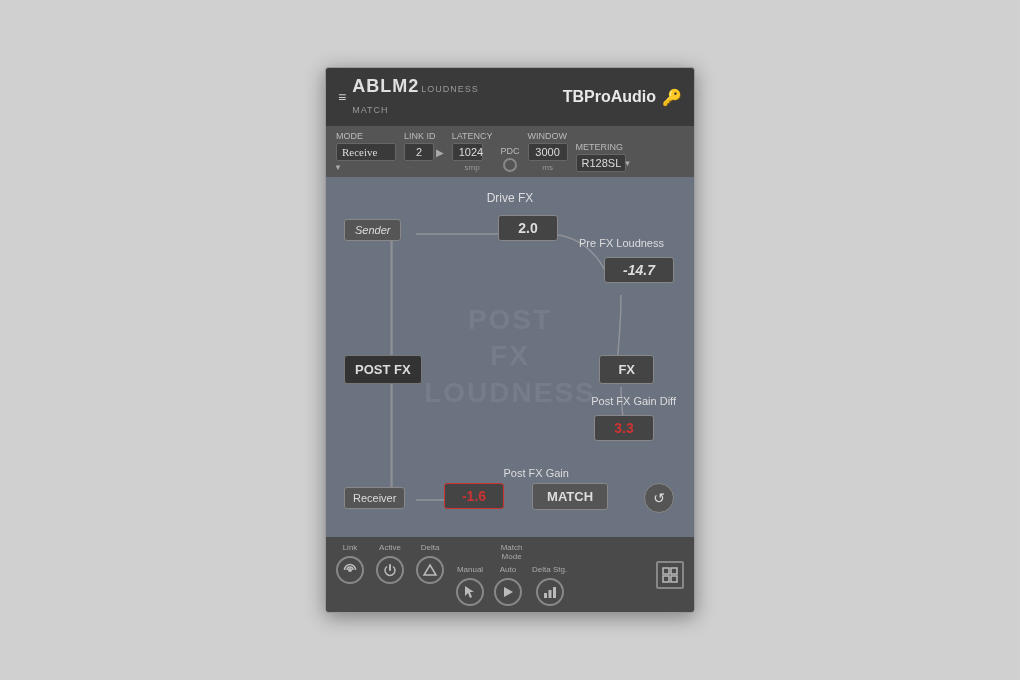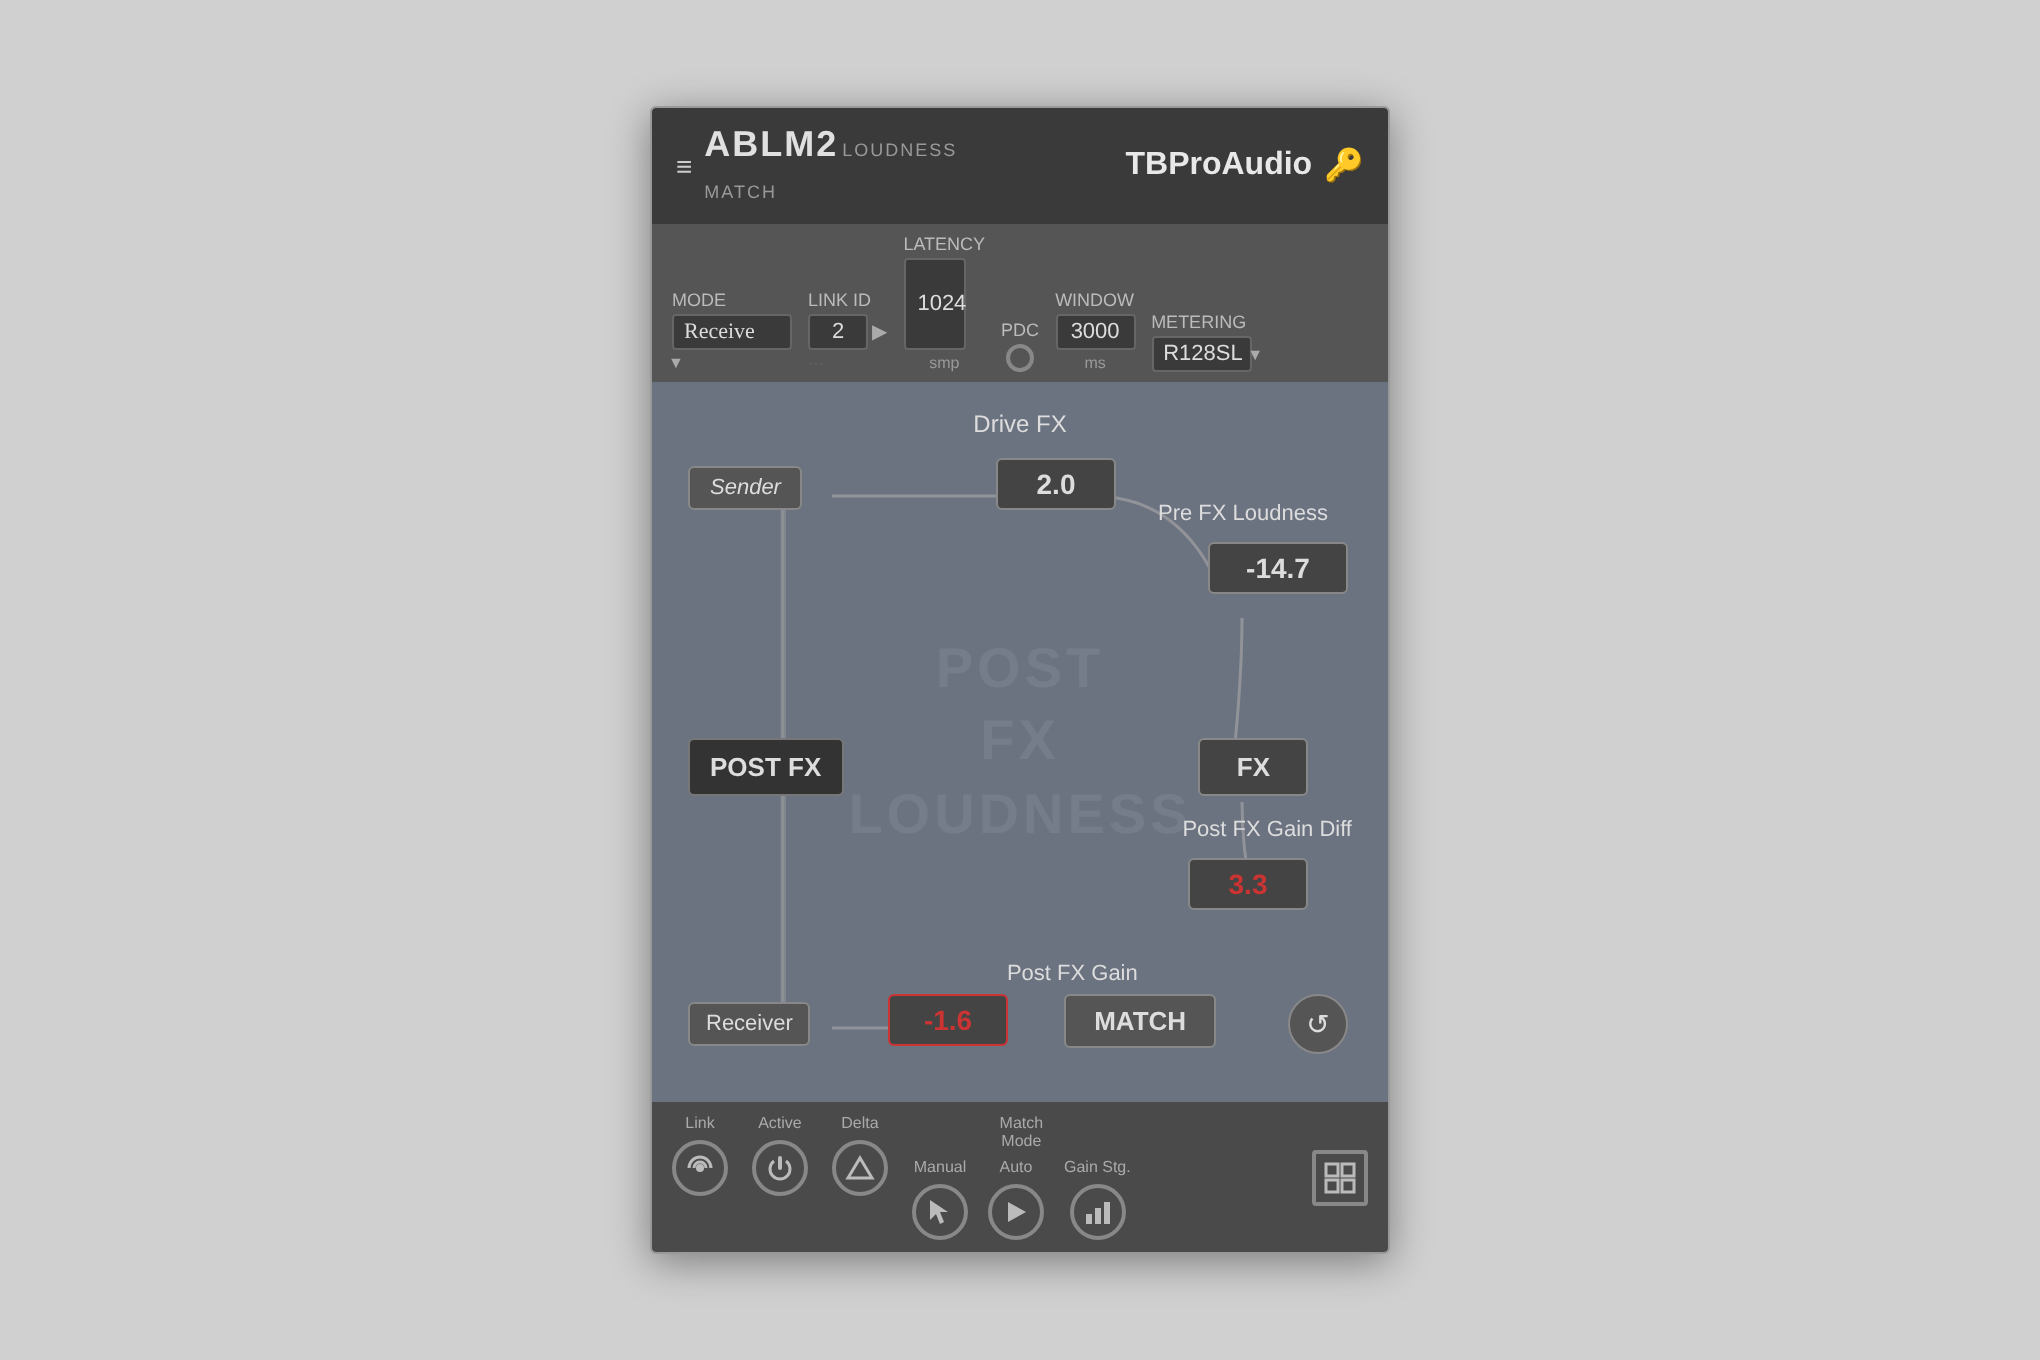--- a/index.html
+++ b/index.html
@@ -115,21 +115,21 @@
       color: #aaa;
       font-size: 10px;
       cursor: pointer;
     }
 
     .ctrl-latency-box {
       background: #3a3a3a;
       color: #ddd;
       border: 1px solid #666;
       border-radius: 2px;
-      padding: 16px 6px;
+      padding: 2px 6px;
       font-size: 11px;
       text-align: center;
       width: 31px;
     }
 
     .ctrl-circle {
       width: 14px;
       height: 14px;
       border-radius: 50%;
       background: #555;
@@ -267,20 +267,21 @@
       right: 20px;
       background: #444;
       border: 1px solid #888;
       border-radius: 3px;
       color: #ddd;
       font-size: 14px;
       font-weight: bold;
       padding: 4px 12px;
       text-align: center;
       min-width: 70px;
+      font-style: italic;
     }
 
     
     .post-fx-label-box {
       position: absolute;
       top: 178px;
       left: 18px;
       background: #333;
       border: 1px solid #777;
       border-radius: 3px;
@@ -617,21 +618,21 @@
           <div class="bottom-icon-group">
             <span class="bottom-icon-label">Auto</span>
             <div class="icon-circle-btn">
               <svg width="16" height="16" viewBox="0 0 16 16">
                 <polygon points="4,3 13,8 4,13" fill="#bbb"></polygon>
               </svg>
             </div>
           </div>
 
           <div class="bottom-icon-group">
-            <span class="bottom-icon-label">Gain Stg.</span>
+            <span class="bottom-icon-label">Delta Stg.</span>
             <div class="icon-circle-btn">
               <svg width="16" height="16" viewBox="0 0 16 16">
                 <rect x="2" y="9" width="3" height="5" fill="#bbb"></rect>
                 <rect x="6.5" y="6" width="3" height="8" fill="#bbb"></rect>
                 <rect x="11" y="3" width="3" height="11" fill="#bbb"></rect>
               </svg>
             </div>
           </div>
         </div>
       </div>

